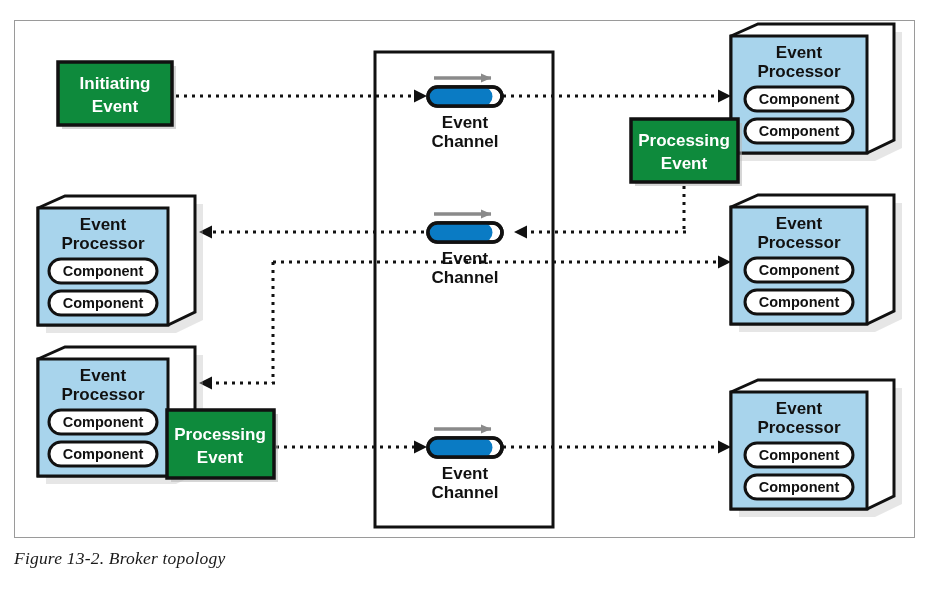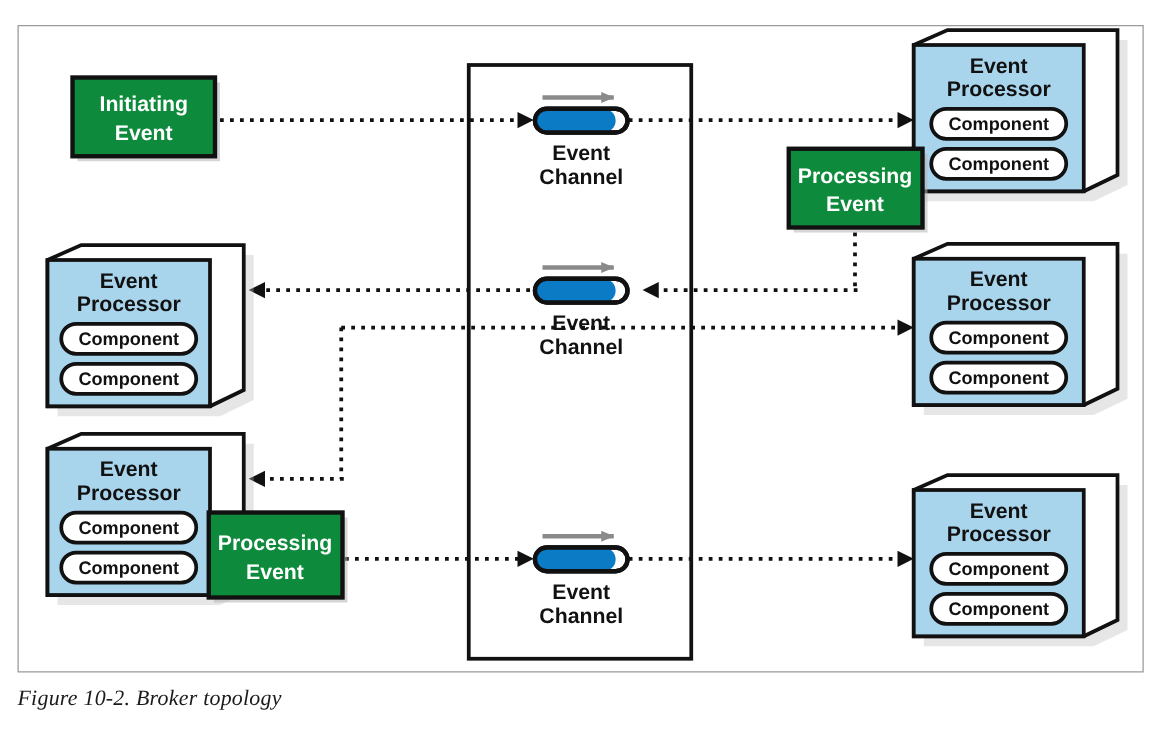--- a/index.html
+++ b/index.html
@@ -200,14 +200,14 @@
     </g>
 
     <g>
       <rect x="171" y="414" width="107" height="68" fill="#b4b4b4" opacity="0.55"></rect>
       <rect x="167" y="410" width="107" height="68" fill="#0e8a3c" stroke="#111" stroke-width="3.5"></rect>
       <text class="green-label" x="220" y="440">Processing</text>
       <text class="green-label" x="220" y="463">Event</text>
     </g>
   </svg>
 
-  <div class="caption">Figure 10-2. Broker topology</div>
+  <div class="caption">Figure 13-2. Broker topology</div>
 </div>
 
 </body></html>

